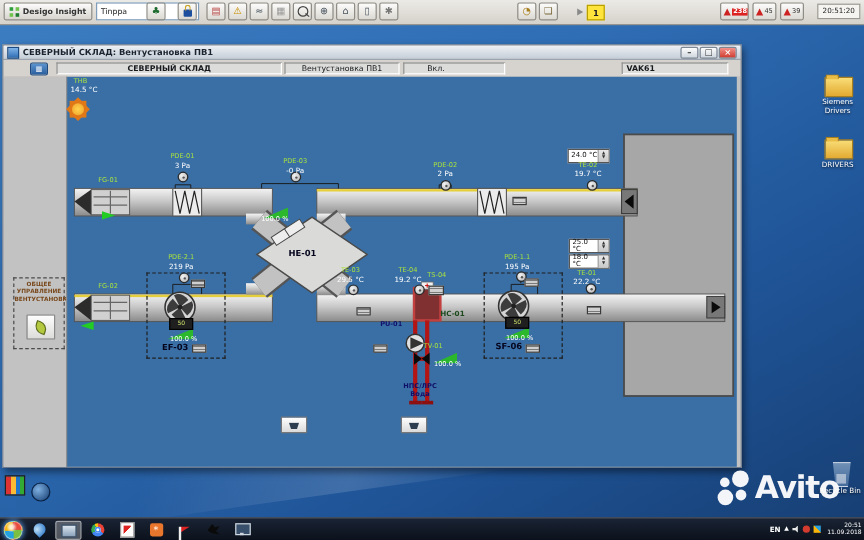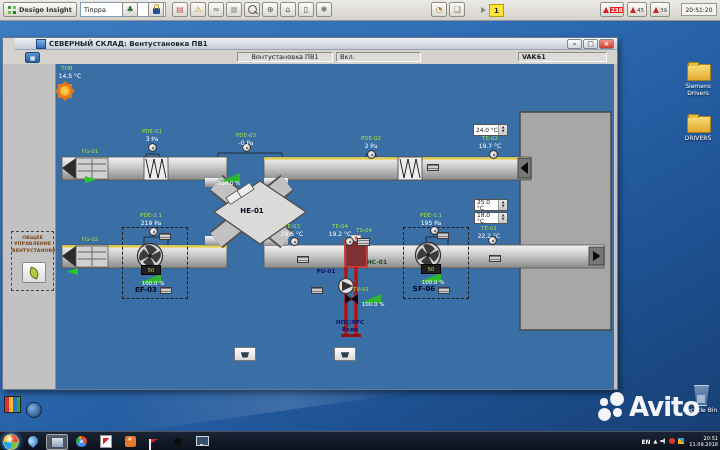--- a/index.html
+++ b/index.html
@@ -42,23 +42,23 @@
     border:1px solid #9a988f;background:#f5f4f1;font-size:6px;color:#222;
     display:flex;align-items:center;justify-content:center}
   .ybadge{position:absolute;left:489px;top:4px;width:13px;height:11px;background:#ffe43c;
     border:1px solid #b89f00;font-size:7px;font-weight:bold;color:#222;
     display:flex;align-items:center;justify-content:center}
   .ybarrow{position:absolute;left:481px;top:7px;width:0;height:0;
     border-top:3px solid transparent;border-bottom:3px solid transparent;border-left:5px solid #8a8a8a}
   
   .win{position:absolute;left:2px;top:37px;width:616px;height:353px;background:#d6d3ce;
     border:1px solid #69788a;box-shadow:2px 3px 6px rgba(0,0,0,.45);z-index:10;box-sizing:border-box}
-  .tbar{position:absolute;left:12px;top:0;right:0;height:12px;
+  .tbar{position:absolute;left:0;top:0;right:0;height:12px;
     background:linear-gradient(#eef1f5,#c4cdd7);border-bottom:1px solid #9aa3ae;
-    display:flex;align-items:center;font-size:7px;font-weight:bold;color:#1c2430;padding-left:21px;box-sizing:border-box}
+    display:flex;align-items:center;font-size:7px;font-weight:bold;color:#1c2430;padding-left:3px;box-sizing:border-box}
   .wicon{width:8px;height:8px;background:linear-gradient(#7fb3e8,#2d6db5);border:1px solid #1c4a80;margin-right:3px}
   .wbtns{position:absolute;right:3px;top:1px;display:flex;gap:1px}
   .wb{width:15px;height:10px;box-sizing:border-box;border:1px solid #7d8894;border-radius:2px;
     background:linear-gradient(#fdfdfd,#cfd6de);font-size:7px;line-height:8px;text-align:center;color:#333}
   .wb.close{background:linear-gradient(#f2918a,#cf3b2e);color:#fff;font-weight:bold}
   .hrow{position:absolute;left:0;top:12px;right:0;height:14px;background:#d6d3ce;border-bottom:1px solid #a7a49e}
   .hf{position:absolute;top:2px;height:10px;box-sizing:border-box;background:#dcdcda;
     border-top:1px solid #8f8f8f;border-left:1px solid #8f8f8f;border-bottom:1px solid #fff;border-right:1px solid #fff;
     font-size:6.5px;color:#15181c;display:flex;align-items:center;justify-content:center;overflow:hidden}
   .kbtn{position:absolute;left:22px;top:2px;width:15px;height:11px;box-sizing:border-box;
@@ -240,22 +240,23 @@
       <span class="wbtns">
         <span class="wb"><span>–</span></span>
         <span class="wb"><span>□</span></span>
         <span class="wb close"><span>×</span></span>
       </span>
     </div>
     <div class="hrow">
       <div class="kbtn">
           <span>▦</span>
         </div>
+      <div class="hf" style="left:44px;width:188px;font-weight:bold">СЕВЕРНЫЙ СКЛАД</div>
       <div class="hf" style="left:234px;width:96px;font-weight:normal">Вентустановка ПВ1</div>
-      <div class="hf" style="left:333px;width:85px;justify-content:flex-start;padding-left:3px">Вкл.</div>
+      <div class="hf" style="left:333px;width:85px;justify-content:flex-start;padding-left:19px">Вкл.</div>
       <div class="hf" style="left:515px;width:89px;font-weight:bold;justify-content:flex-start;padding-left:3px">VAK61</div>
     </div>
     <div class="content">
       <div class="spanel">
         <div class="ln">ОБЩЕЕ</div>
         <div class="ln">УПРАВЛЕНИЕ</div>
         <div class="ln">ВЕНТУСТАНОВКАМИ</div>
         <div class="sbtn2">
             <span class="leaf"></span>
           </div>

